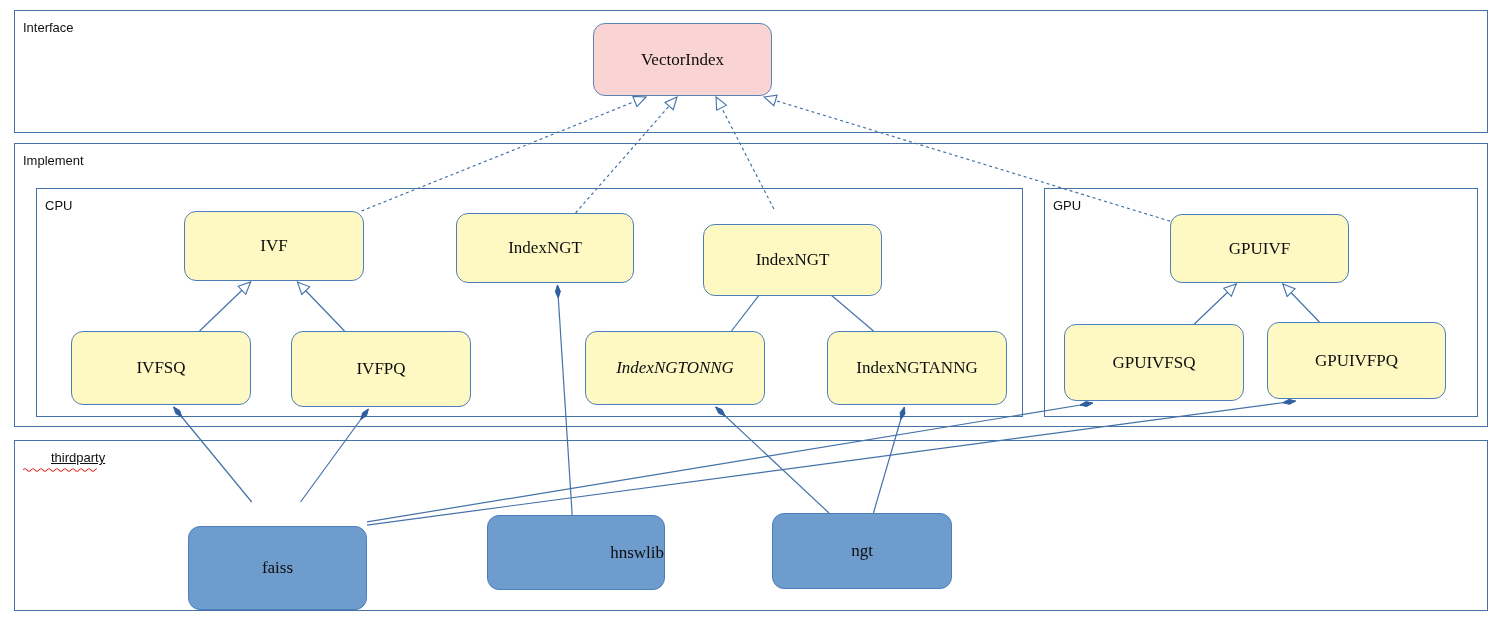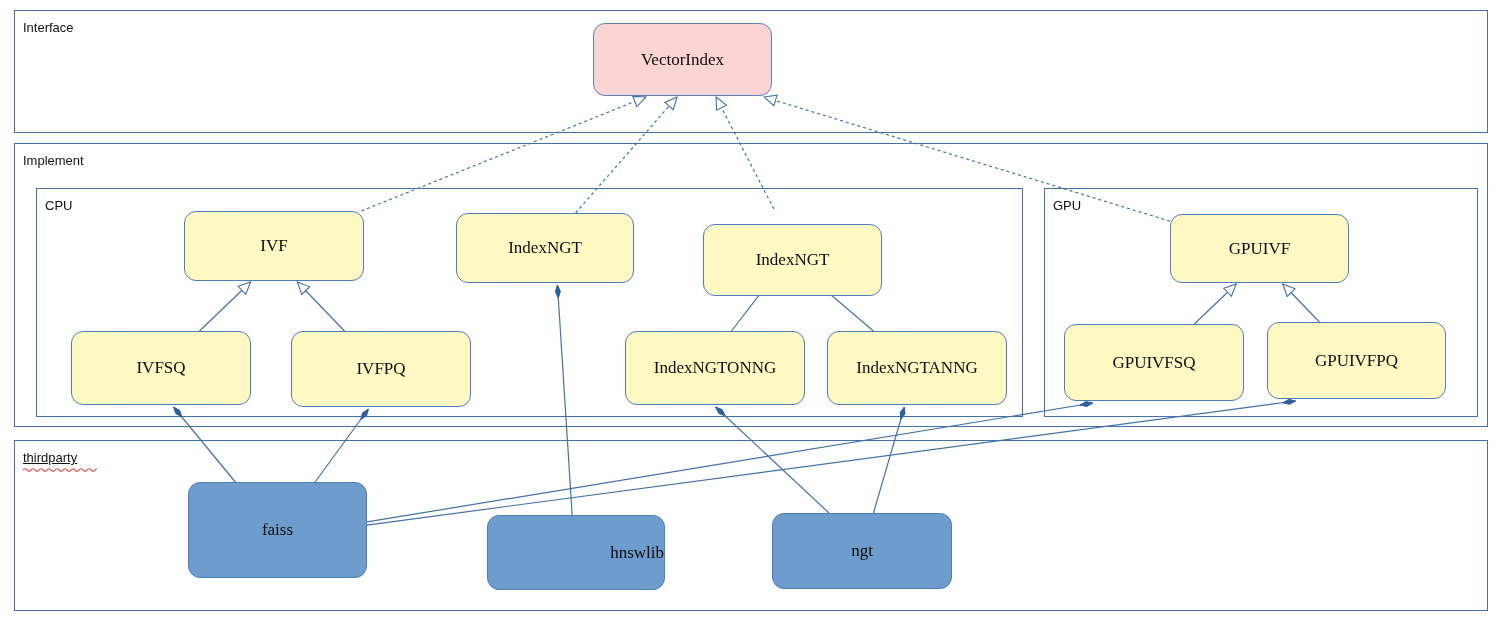--- a/index.html
+++ b/index.html
@@ -1,20 +1,20 @@
 <!DOCTYPE html>
 <html><head>
 <meta charset="utf-8">
 <style>
   html,body{margin:0;padding:0;background:#ffffff;}
   body{font-family:"Liberation Sans",sans-serif;}
   #stage{position:relative;width:1503px;height:628px;background:#ffffff;overflow:hidden;}
   .pkg{position:absolute;border:1px solid #4472a8;background:transparent;box-sizing:border-box;}
   .pkg-label{position:absolute;font-family:"Liberation Sans",sans-serif;font-size:13px;color:#111111;white-space:nowrap;line-height:1;}
-  .pkg-label.spell{text-decoration:underline;text-decoration-color:#111111;}
+  .pkg-label.spell{text-decoration:underline;text-decoration-color:#111111;margin-left:28px;}
   .squiggle{position:absolute;height:5px;pointer-events:none;}
   .node{position:absolute;box-sizing:border-box;border-radius:12px;border:1px solid #4472a8;
         display:flex;align-items:center;justify-content:center;
         font-family:"Liberation Serif",serif;font-size:17px;color:#0d0d0d;text-align:center;}
   .node.iface{background:#f9d4d2;border-color:#5b83b8;}
   .node.impl{background:#fef9c3;border-color:#4a7fbc;}
   .node.third{background:#6e9ccd;border-color:#4a7fbc;}
   svg.edges{position:absolute;left:0;top:0;width:1503px;height:628px;overflow:visible;pointer-events:none;}
   .edge-solid{stroke:#4472a8;stroke-width:1.2;fill:none;}
   .edge-dash{stroke:#4472a8;stroke-width:1.2;fill:none;stroke-dasharray:3 3;}
@@ -125,36 +125,36 @@
       </div>
       <div class="node impl" style="left: 703px; top: 224px; width: 179px; height: 72px;">
         <span>IndexNGT</span>
       </div>
       <div class="node impl" style="left: 71px; top: 331px; width: 180px; height: 74px;">
         <span>IVFSQ</span>
       </div>
       <div class="node impl" style="left: 291px; top: 331px; width: 180px; height: 76px;">
         <span>IVFPQ</span>
       </div>
-      <div class="node impl" style="left: 625px; top: 331px; width: 180px; height: 74px;">
+      <div class="node impl" style="left: 585px; top: 331px; width: 180px; height: 74px; font-style: italic;">
         <span>IndexNGTONNG</span>
       </div>
       <div class="node impl" style="left: 827px; top: 331px; width: 180px; height: 74px;">
         <span>IndexNGTANNG</span>
       </div>
       <div class="node impl" style="left: 1170px; top: 214px; width: 179px; height: 69px;">
         <span>GPUIVF</span>
       </div>
       <div class="node impl" style="left: 1064px; top: 324px; width: 180px; height: 77px;">
         <span>GPUIVFSQ</span>
       </div>
       <div class="node impl" style="left: 1267px; top: 322px; width: 179px; height: 77px;">
         <span>GPUIVFPQ</span>
       </div>
-      <div class="node third" style="left: 188px; top: 482px; width: 179px; height: 96px;">
+      <div class="node third" style="left: 188px; top: 526px; width: 179px; height: 84px;">
         <span>faiss</span>
       </div>
       <div class="node third" style="left: 487px; top: 515px; width: 178px; height: 75px; justify-content: flex-end;">
         <span>hnswlib</span>
       </div>
       <div class="node third" style="left: 772px; top: 513px; width: 180px; height: 76px;">
         <span>ngt</span>
       </div>
     </div>
 

